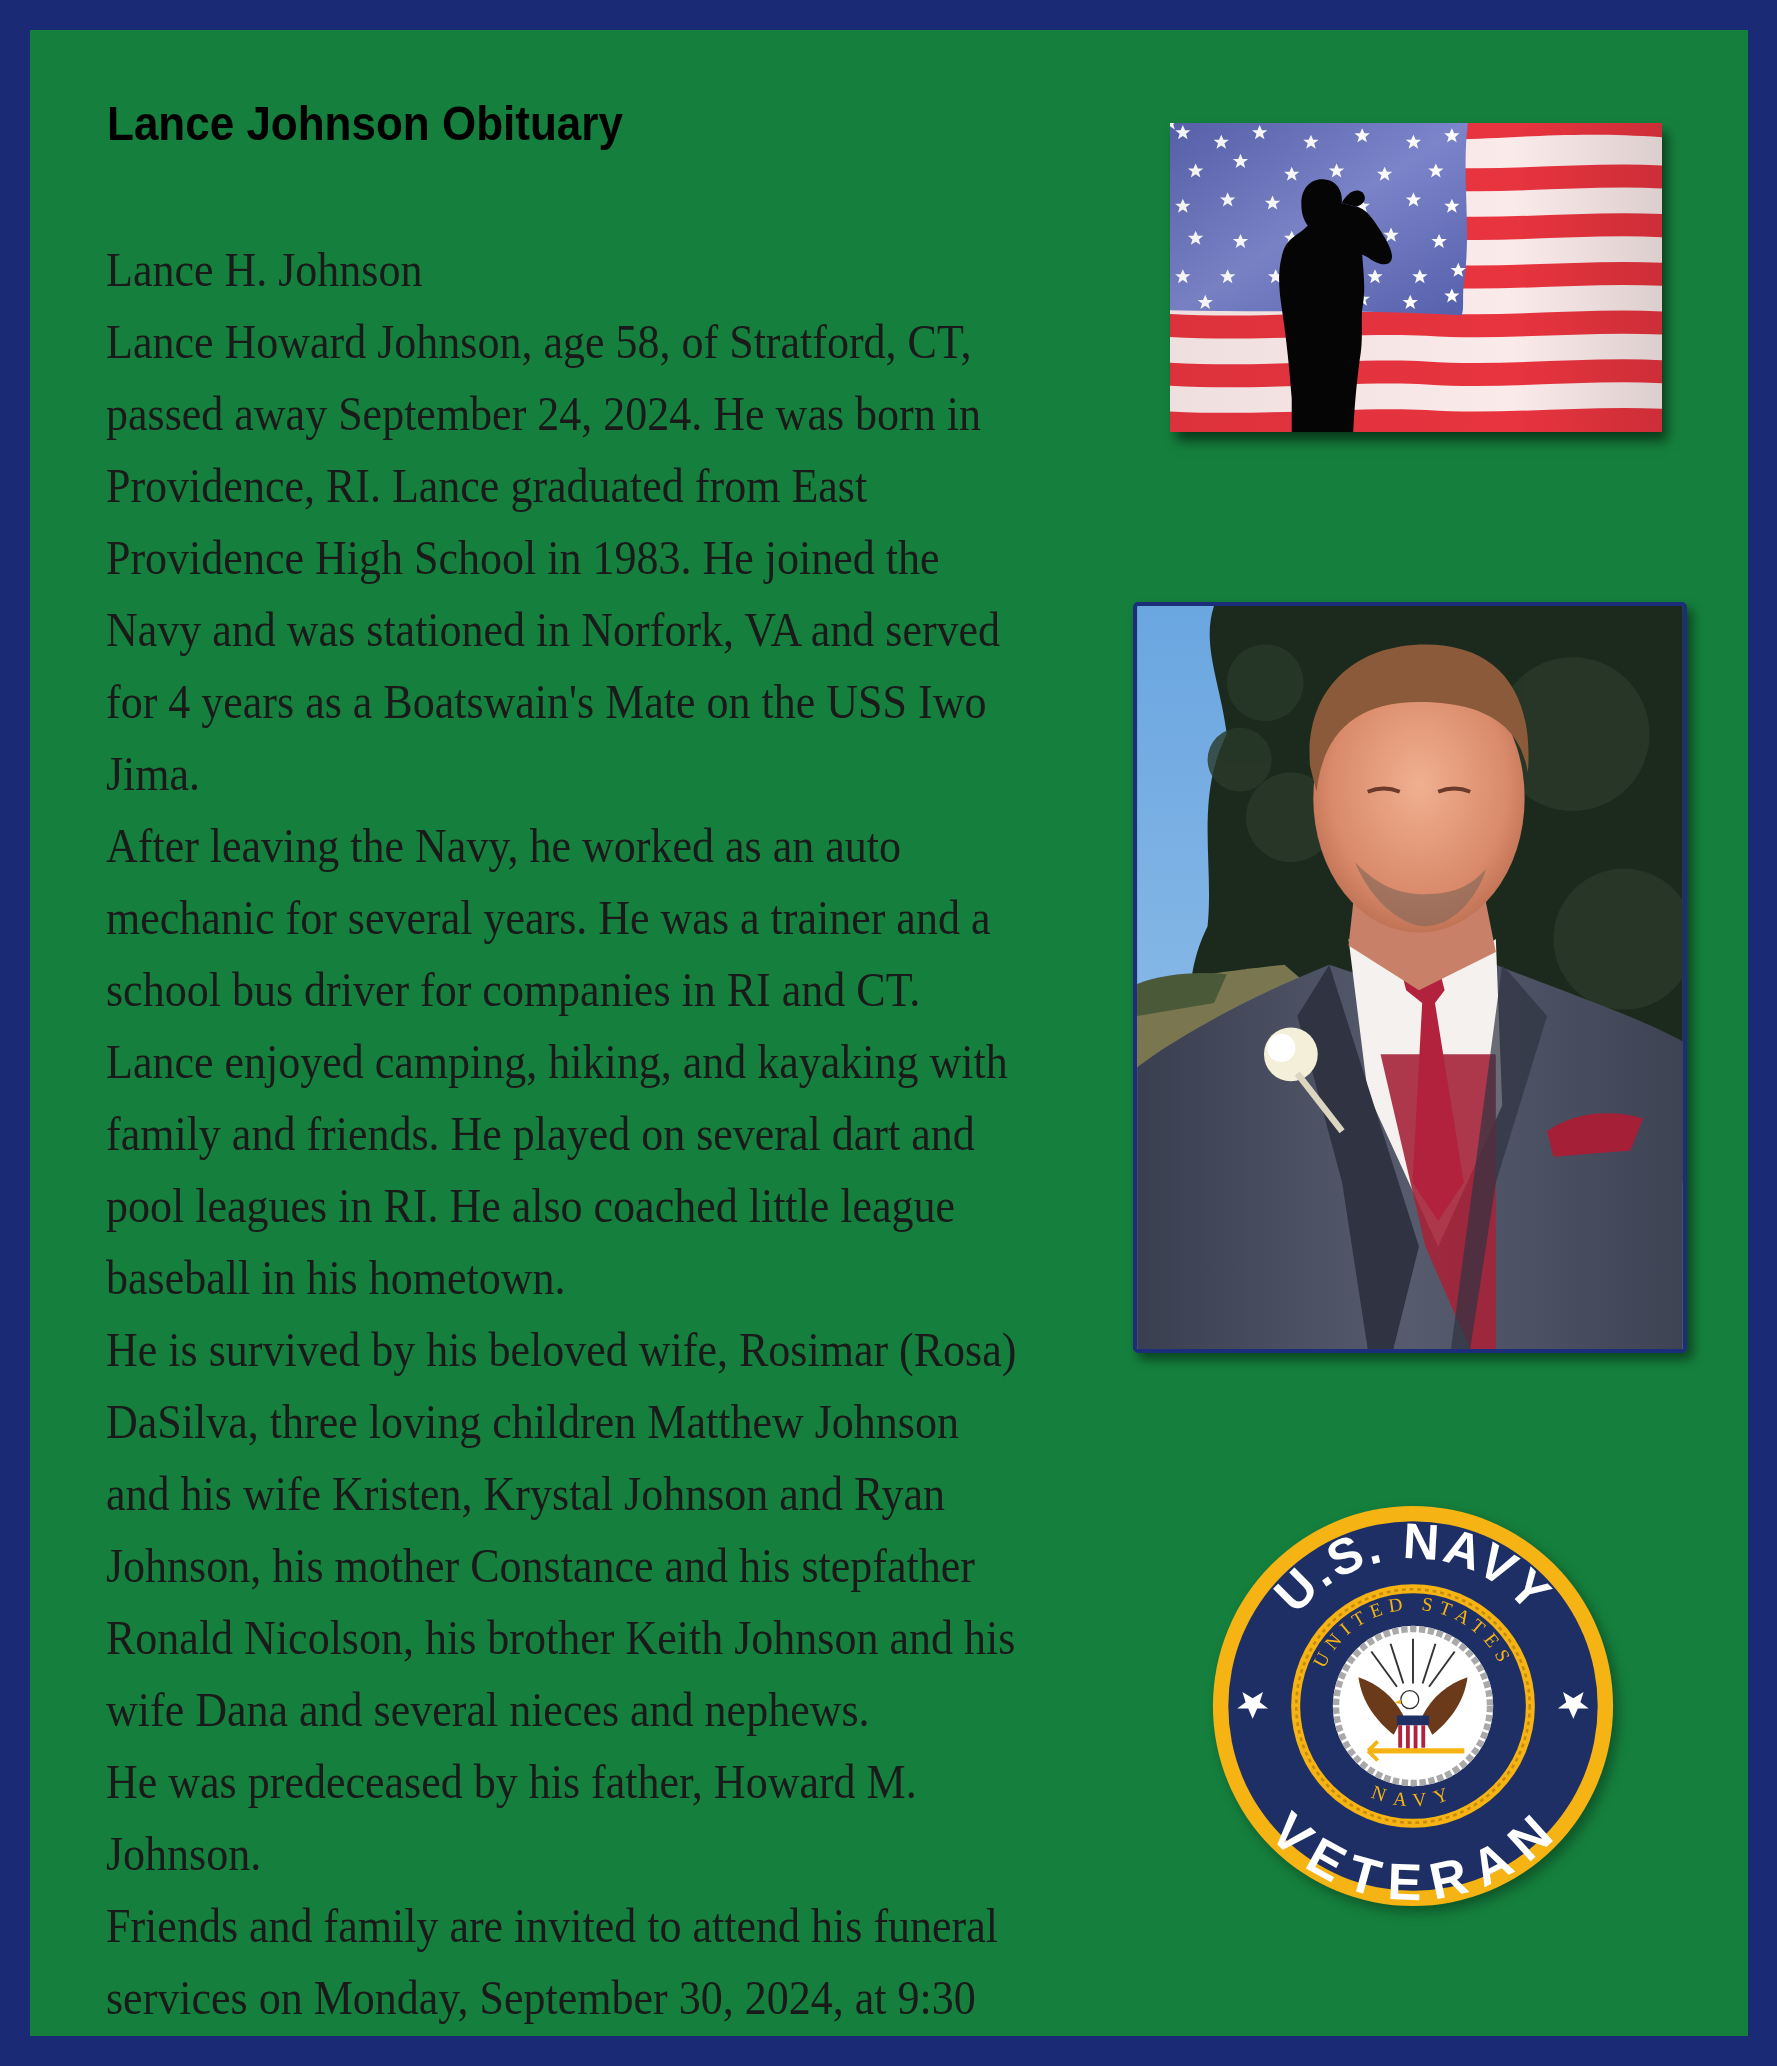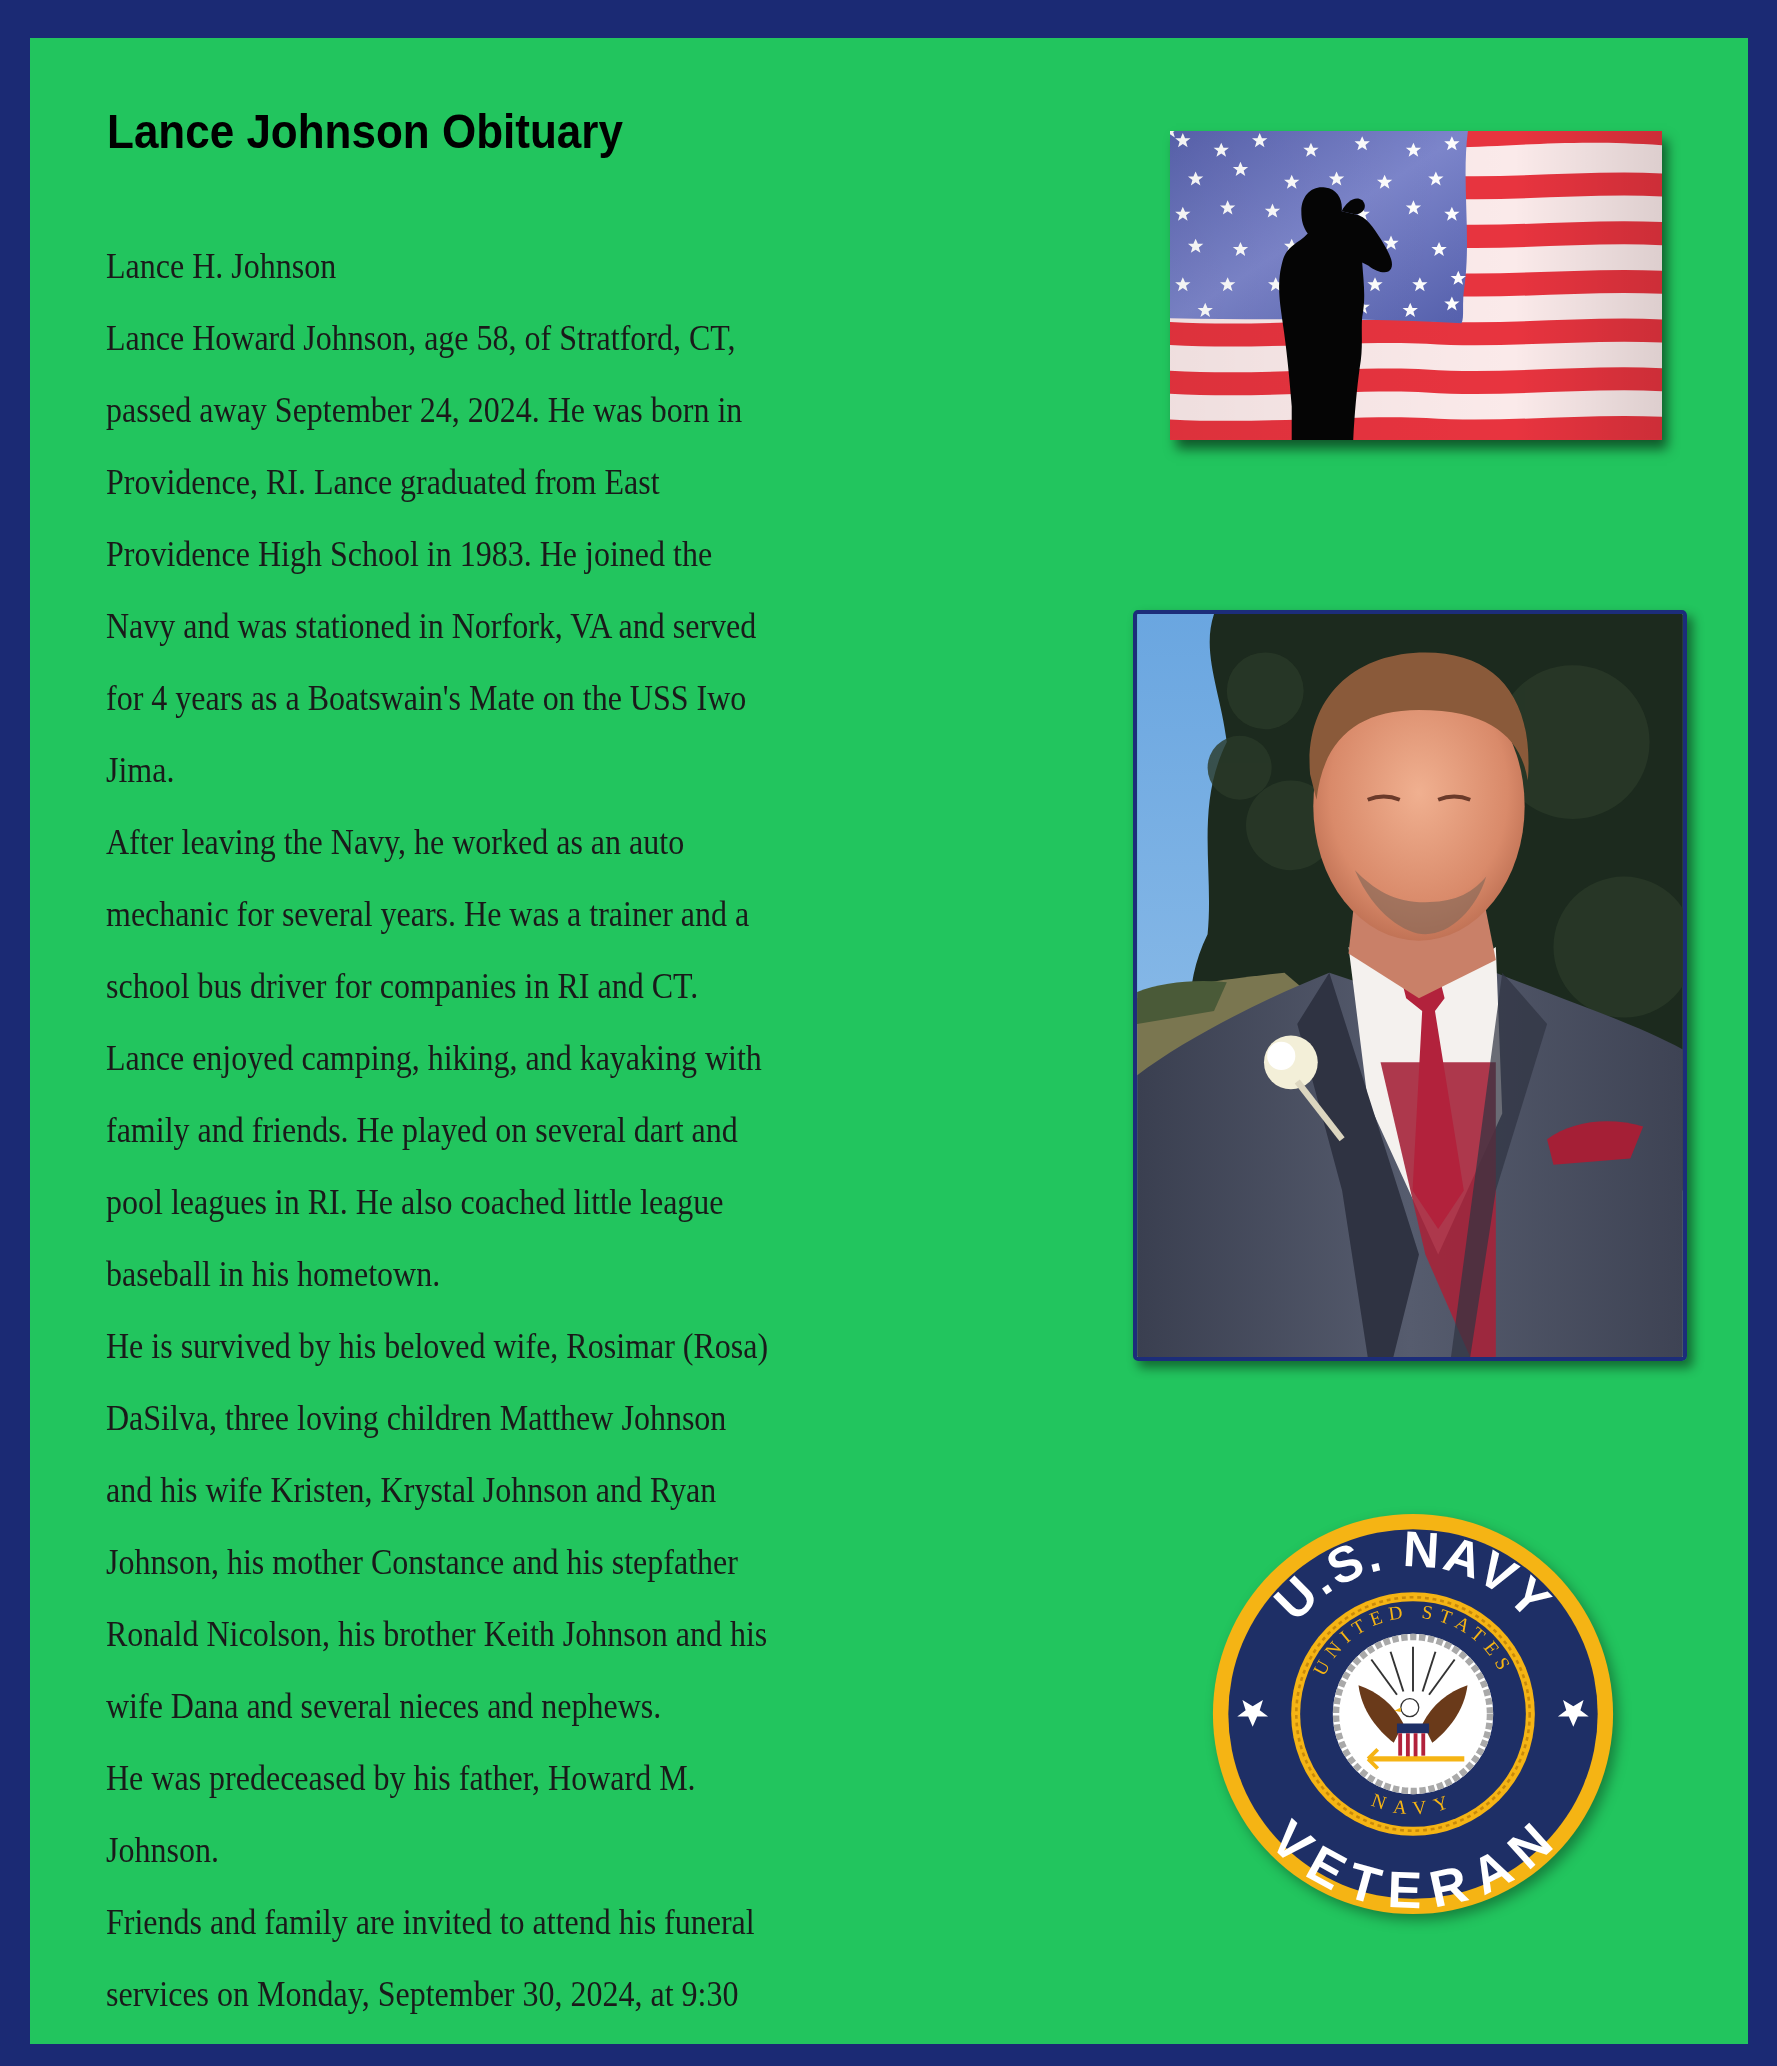--- a/index.html
+++ b/index.html
@@ -1,19 +1,19 @@
 <!DOCTYPE html>
 <html style="font-size:10.3px"><head>
 <meta charset="utf-8">
 <style>
   html, body { margin:0; padding:0; }
   body { width:1778px; height:2066px; background:#1b2a74; position:relative; overflow:hidden; }
-  .page { position:absolute; left:30px; top:30px; width:1718px; height:2006px; background:#22c55e;margin-top:8px; }
+  .page { position:absolute; left:30px; top:30px; width:1718px; height:2006px; background:#15803d; }
   .title { position:absolute; left:77px; top:67px; font-family:"Liberation Sans", sans-serif; font-weight:bold; font-size:44px; color:#000; letter-spacing:0px; transform:scaleY(1.08); transform-origin:left top; }
-  .body { position:absolute; left:76px; top:192px; width:1064px; font-family:"Liberation Serif", serif; font-size:32px; line-height:72px; color:#1a1a1a; }
+  .body { position:absolute; left:76px; top:204px; width:1064px; font-family:"Liberation Serif", serif; font-size:44px; line-height:72px; color:#1a1a1a; }
   .body .line { display:block; white-space:nowrap; transform:scaleY(1.12); transform-origin:left center; }
   .flag { position:absolute; left:1140px; top:93px; width:492px; height:309px; overflow:hidden; box-shadow:6.4px 9px 11.5px rgba(0,0,0,0.55); }
   .photo { position:absolute; left:1103px; top:572px; width:546px; height:743px; border:4.5px solid #1c2d7a; border-radius:5.1px; overflow:hidden; box-shadow:5.1px 6.4px 10.3px rgba(0,0,0,0.45); }
   .badge { position:absolute; left:1181px; top:1474px; width:404px; height:404px; filter:drop-shadow(5.1px 6.4px 6.4px rgba(0,0,0,0.35)); }
 </style>
 </head>
 <body>
 
 <div class="page">
 

